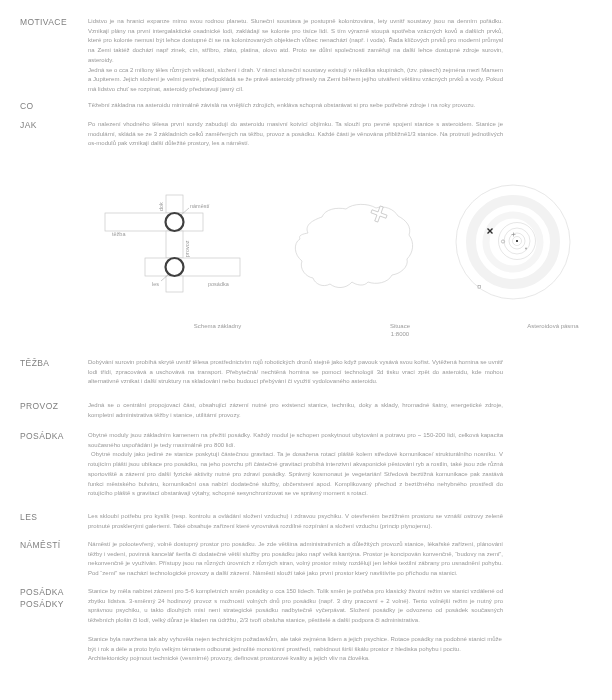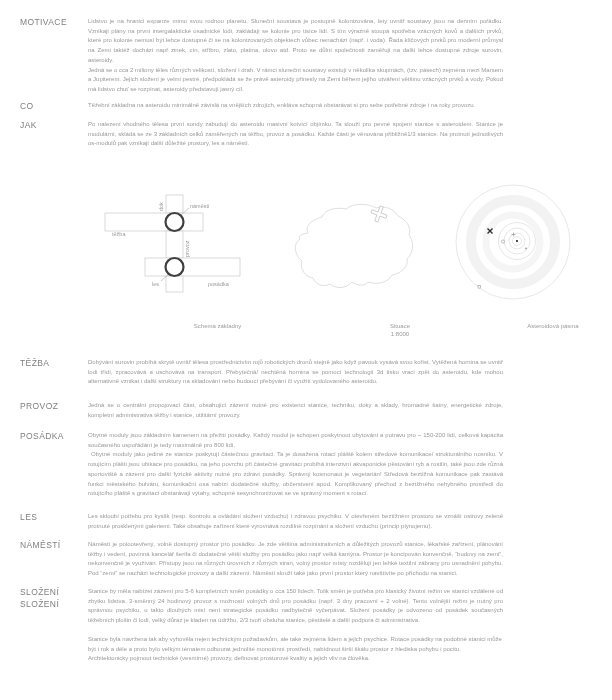--- a/index.html
+++ b/index.html
@@ -195,21 +195,21 @@
   </div>
 
   <div class="section s7">
     <div class="sec-label">NÁMĚSTÍ</div>
     <div class="sec-body">
       <p class="para">Náměstí je polootevřený, volně dostupný prostor pro posádku. Je zde většina administrativních a důležitých provozů stanice, lékařské zařízení, plánování těžby i vedení, povinná kancelář šerifa či dodatečné větší služby pro posádku jako např velká kantýna. Prostor je koncipován konvenčně, “budovy na zemi”, nekonvenčně je využíván. Přístupy jsou na různých úrovních z různých stran, volný prostor místy rozdělují jen lehké textilní zábrany pro usnadnění pohybu. Pod “zemí” se nachází technologické provozy a další zázemí. Náměstí slouží také jako první prostor který navštívíte po příchodu na stanici.</p>
     </div>
   </div>
 
   <div class="section s8">
-    <div class="sec-label">SLOŽENÍ SLOŽENÍ</div>
+    <div class="sec-label">POSÁDKA POSÁDKY</div>
     <div class="sec-body">
       <p class="para">Stanice by měla nabízet zázemí pro 5-6 kompletních směn posádky o cca 150 lidech. Tolik směn je potřeba pro klasický životní režim ve stanici vzdálené od zbytku lidstva. 3-směnný 24 hodinový provoz s možností volných dnů pro posádku (např. 3 dny pracovní + 2 volné). Tento volnější režim je nutný pro správnou psychiku, u takto dlouhých misí není strategické posádku nadbytečně vyčerpávat. Složení posádky je odvozeno od posádek současných těžebních plošin či lodí, velký důraz je kladen na údržbu, 2/3 tvoří obsluha stanice, pěstitelé a další podpora či administrativa.</p>
       <p class="para gap ragged">Stanice byla navržena tak aby vyhověla nejen technickým požadavkům, ale také zejména lidem a jejich psychice. Rotace posádky na podobné stanici může být i rok a déle a proto bylo velkým tématem odbourat jednolité monotónní prostředí, nabídnout širší škálu prostor z hlediska pohybu i pocitu.</p>
       <p class="para ragged">Architektonicky pojmout technické (vesmírné) provozy, definovat prostorové kvality a jejich vliv na člověka.</p>
     </div>
   </div>
 
 </div>
 
 </body></html>

